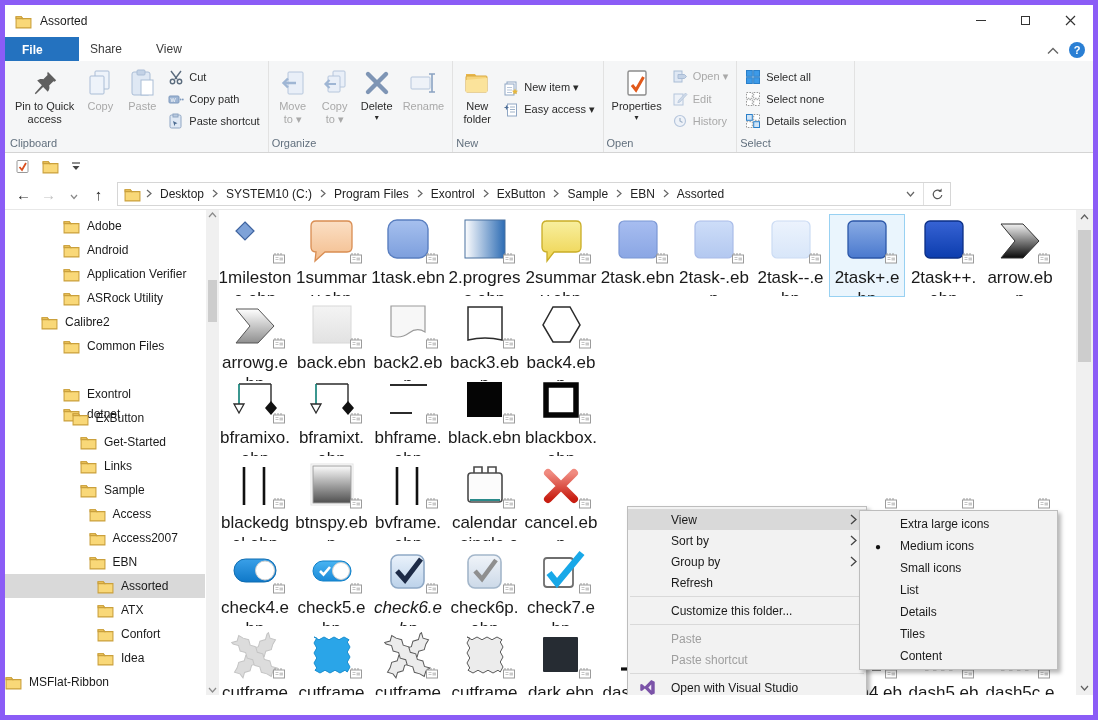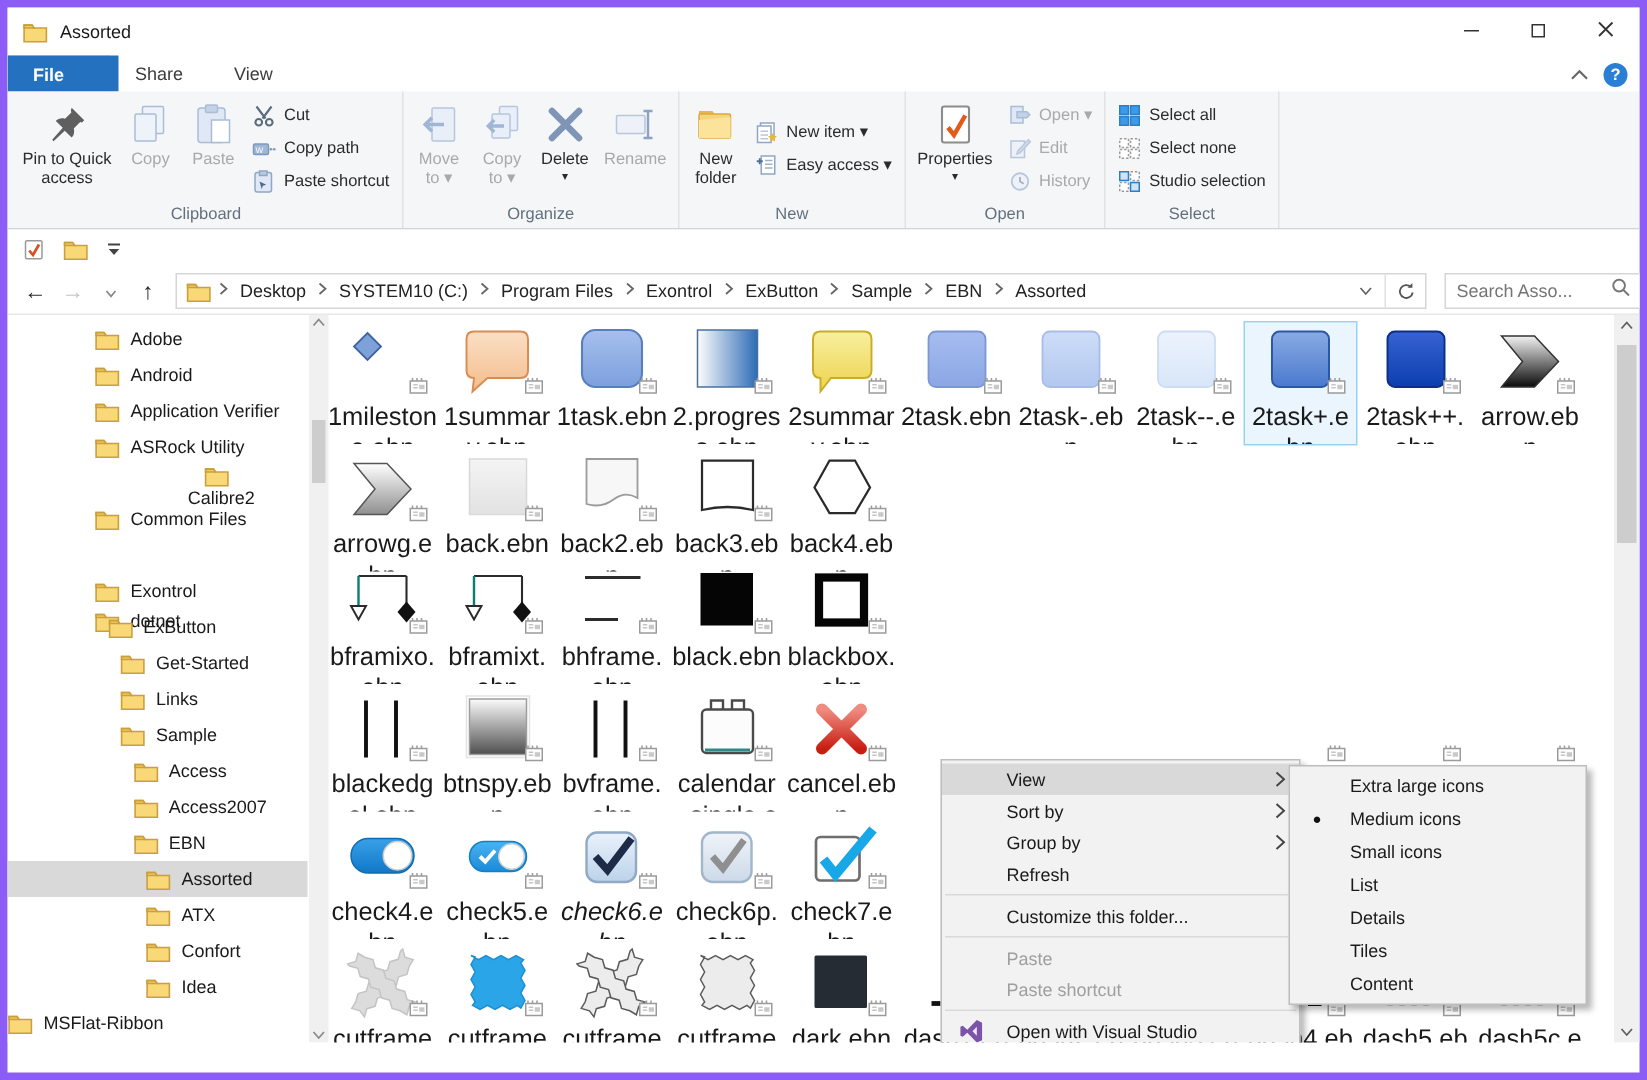--- a/index.html
+++ b/index.html
@@ -16,21 +16,21 @@
 .tabrow{position:absolute;top:32px;left:0;right:0;height:24px;background:#fff;display:flex;align-items:flex-end}
 .tab{height:24px;padding:0 17px;font-size:12px;display:flex;align-items:center;color:#3c3c3c}
 .tab.file{color:#fff;font-weight:bold}
 .tab.active{background:#f5f6f7;border:1px solid #d6d6d6;border-bottom:0;color:#1a1a1a}
 .tabrow-right{position:absolute;right:8px;top:4px;display:flex;gap:10px;align-items:center}
 .help-circle{width:16px;height:16px;border-radius:50%;background:#2a7fd4;color:#fff;font-size:11px;display:flex;align-items:center;justify-content:center;font-weight:bold}
 
 .ribbon{position:absolute;top:56px;left:0;right:0;height:92px;background:#f5f6f7;border-bottom:1px solid #d4d4d4;display:flex;padding-left:2px}
 .rgroup{display:flex;flex-direction:column;border-right:1px solid #e2e2e2;padding:1px 3px 0}
 .rg-content{flex:1;display:flex;align-items:stretch}
-.rg-label{height:17px;text-align:center;font-size:11px;color:#62707e;line-height:16px}
+.rg-label{height:17px;font-size:11px;color:#62707e;line-height:16px}
 .rb-lg{display:flex;flex-direction:column;align-items:center;justify-content:flex-start;padding:4px 5px 0;min-width:42px;font-size:11px;color:#2b2b2b;text-align:center;line-height:1.2}
 .rb-lg .ric{height:33px;display:flex;align-items:center;justify-content:center;margin-bottom:1px}
 .rb-lg.dis{color:#a9a9a9}
 .rb-sm-col{display:flex;flex-direction:column;justify-content:center;gap:1px;padding:2px 0}
 .rb-sm{display:flex;align-items:center;gap:5px;font-size:11px;color:#2b2b2b;height:21px;padding:0 5px;white-space:nowrap}
 .rb-sm.dis{color:#a9a9a9}
 
 .qat{position:absolute;top:148px;left:0;right:0;height:26px;background:#fff;display:flex;align-items:center;gap:12px;padding-left:10px}
 
 .addr{position:absolute;top:174px;left:0;right:0;height:30px;background:#fff}
@@ -348,21 +348,21 @@
             </div>
             <div class="rb-sm">
               <span style="display: flex;">
                 <svg width="16" height="16" viewBox="0 0 16 16">
                   <rect x="1.5" y="1.5" width="5.8" height="5.8" fill="#cfe4f7" stroke="#2a7fc9"></rect>
                   <rect x="8.7" y="1.5" width="5.8" height="5.8" fill="#fff" stroke="#9a9a9a" stroke-dasharray="1.6 1.3"></rect>
                   <rect x="1.5" y="8.7" width="5.8" height="5.8" fill="#fff" stroke="#9a9a9a" stroke-dasharray="1.6 1.3"></rect>
                   <rect x="8.7" y="8.7" width="5.8" height="5.8" fill="#cfe4f7" stroke="#2a7fc9"></rect>
                 </svg>
               </span>
-              <span>Studio selection</span>
+              <span>Details selection</span>
             </div>
           </div>
         </div>
         <div class="rg-label">Select</div>
       </div>
     </div>
 
   <div class="qat" id="qat">
       <span style="display: flex;">
         <svg width="15" height="15" viewBox="0 0 15 15">
@@ -440,27 +440,20 @@
           </span>
           <span class="addr-divider"></span>
           <span class="addr-btn">
             <svg width="13" height="13" viewBox="0 0 13 13">
               <path d="M10.8 7a4.3 4.3 0 1 1-1.2-3.7" fill="none" stroke="#555" stroke-width="1.2"></path>
               <path d="M10.6.6v3.2H7.4z" fill="#555"></path>
             </svg>
           </span>
         </span>
       </div>
-    <div class="searchbox">
-      <input placeholder="Search Asso..." style="">
-      <span><svg width="13" height="13" viewBox="0 0 13 13">
-            <circle cx="5.4" cy="5.4" r="3.9" fill="none" stroke="#777" stroke-width="1.3"></circle>
-            <path d="M8.3 8.3L12 12" stroke="#777" stroke-width="1.3"></path>
-          </svg></span>
-    </div>
   </div>
 
   <div class="main">
     <div id="sidebar">
         <div class="snode" style="top: 4px; padding-left: 58px;">
           <span style="display: flex;">
             <svg width="17" height="15" viewBox="0 0 16 14">
               <path d="M1 2.5h5l1.2 1.8H15V13H1z" fill="#f9d878" stroke="#caa03c"></path>
               <path d="M1 4.3h6.2L6 2.5H1z" fill="#f0c860" stroke="#caa03c"></path>
             </svg>
@@ -487,21 +480,21 @@
         </div>
         <div class="snode" style="top: 76px; padding-left: 58px;">
           <span style="display: flex;">
             <svg width="17" height="15" viewBox="0 0 16 14">
               <path d="M1 2.5h5l1.2 1.8H15V13H1z" fill="#f9d878" stroke="#caa03c"></path>
               <path d="M1 4.3h6.2L6 2.5H1z" fill="#f0c860" stroke="#caa03c"></path>
             </svg>
           </span>
           <span class="lab">ASRock Utility</span>
         </div>
-        <div class="snode" style="top: 100px; padding-left: 78px; flex-direction: column;">
+        <div class="snode" style="top: 100px; padding-left: 36px;">
           <span style="display: flex;">
             <svg width="17" height="15" viewBox="0 0 16 14">
               <path d="M1 2.5h5l1.2 1.8H15V13H1z" fill="#f9d878" stroke="#caa03c"></path>
               <path d="M1 4.3h6.2L6 2.5H1z" fill="#f0c860" stroke="#caa03c"></path>
             </svg>
           </span>
           <span class="lab">Calibre2</span>
         </div>
         <div class="snode" style="top: 124px; padding-left: 58px;">
           <span style="display: flex;">

